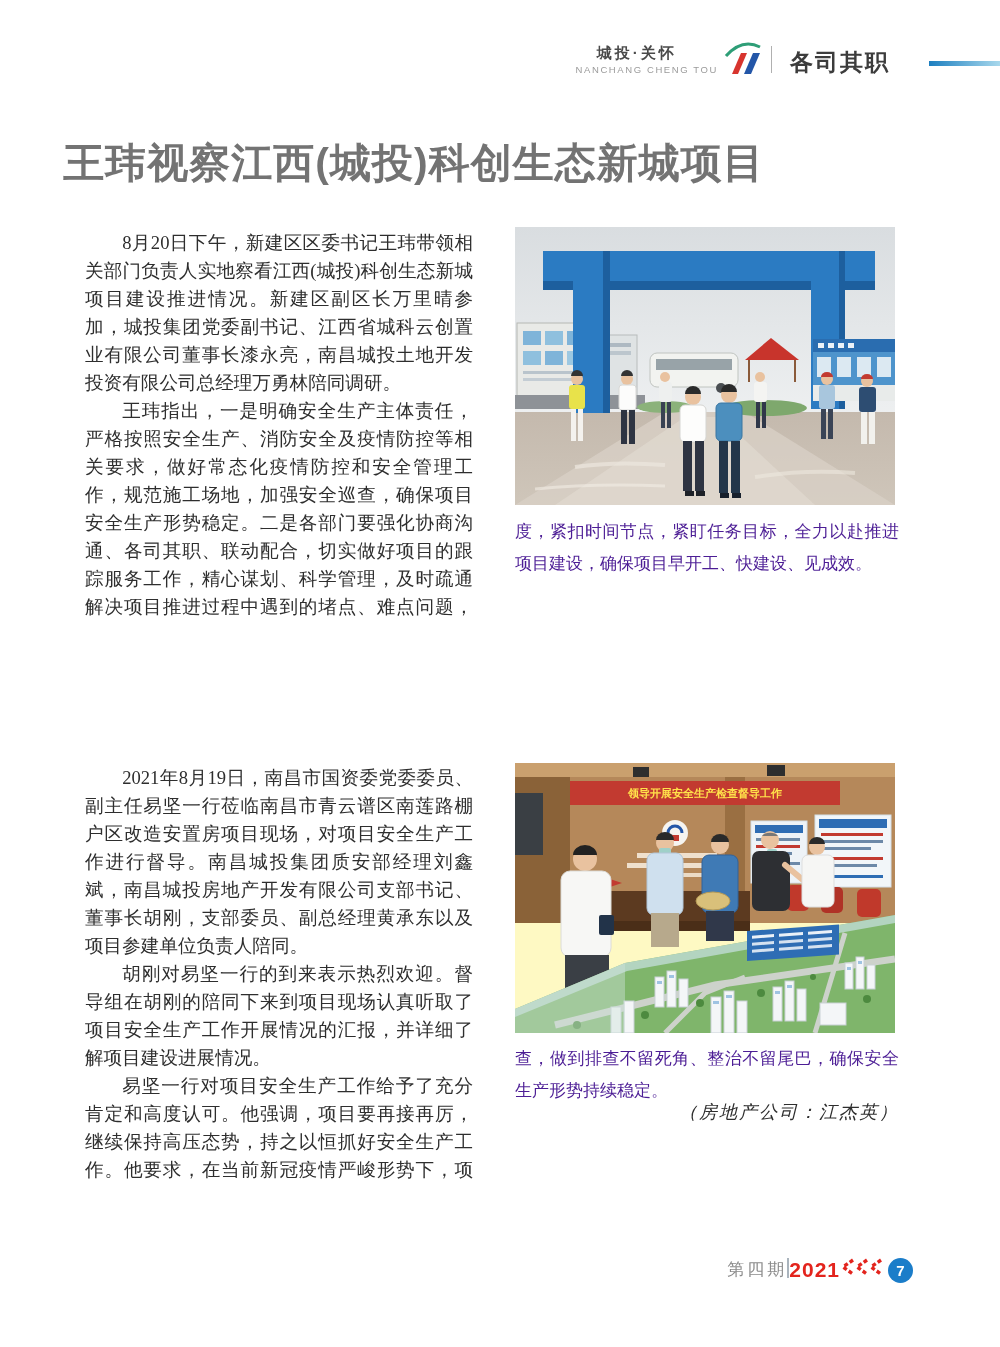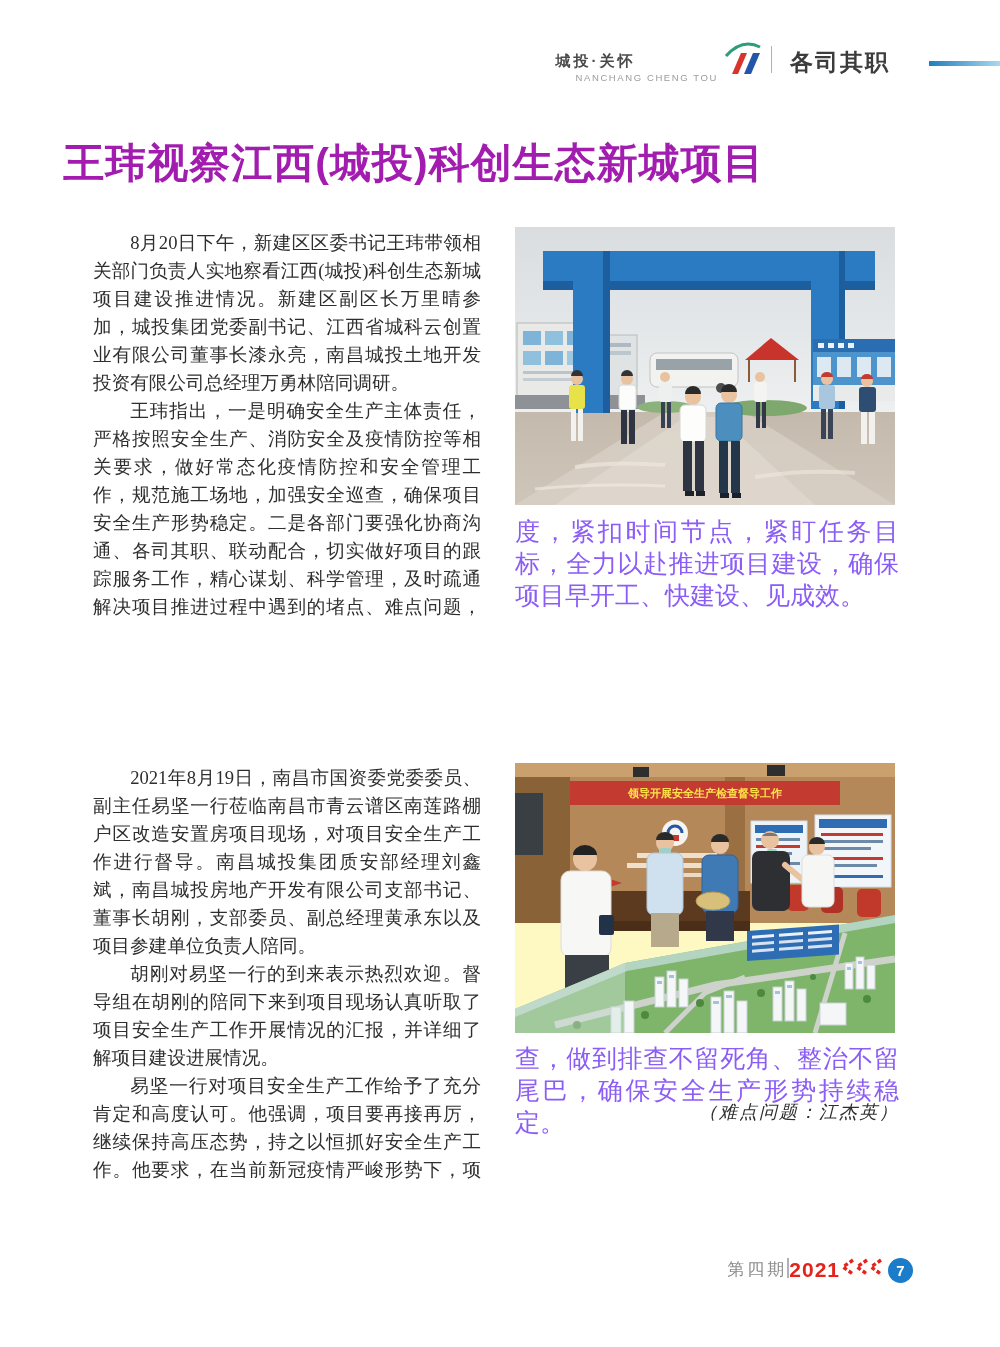--- a/index.html
+++ b/index.html
@@ -5,55 +5,55 @@
   * { margin:0; padding:0; box-sizing:border-box; }
   html,body { background:#ffffff; }
   body { font-family:"Liberation Serif","DejaVu Serif",serif; color:#303030; }
   .page {
     position:relative; width:1000px; height:1347px; margin:0 auto;
     background:#ffffff; overflow:hidden;
   }
 
   
   .header { position:absolute; top:40px; left:0; width:1000px; height:42px; }
-  .brandbox { position:absolute; right:282px; top:12px; text-align:left; }
+  .brandbox { position:absolute; right:282px; top:4px; text-align:center; }
   .brand-cn { font-family:"Liberation Sans","DejaVu Sans",sans-serif; font-weight:bold;
               font-size:15px; letter-spacing:3px; color:#4a4a4a; }
   .brand-en { font-family:"Liberation Sans","DejaVu Sans",sans-serif; font-size:9.5px;
               letter-spacing:1.6px; color:#9b9b9b; margin-top:1px;margin-left:20px; }
   .swoosh { position:absolute; right:238px; top:0px; width:40px; height:38px; }
   .hdr-divider { position:absolute; right:228px; top:6px; width:1px; height:27px; background:#b0b0b0; }
   .masthead { position:absolute; right:110px; top:7px; font-family:"Liberation Sans","DejaVu Sans",sans-serif;
               font-weight:900; font-size:23px; letter-spacing:2px; color:#3c3c3c; }
   .hdr-bar { position:absolute; right:0; top:21px; width:71px; height:5px;
              background:linear-gradient(to right,#1d7fc0,#a8d8ec); }
 
   
   .headline { position:absolute; left:0; width:828px; text-align:center;
               font-family:"Liberation Sans","DejaVu Sans",sans-serif; font-weight:900;
-              color:#a21caf; letter-spacing:1px; }
+              color:#737373; letter-spacing:1px; }
   .headline.h1a { top:136px; font-size:41px; }
   .headline.h1b { top:686px; font-size:44px; }
 
   
-  .bodycol { position:absolute; left:93px; width:388px; font-size:18.6px; line-height:28px;
+  .bodycol { position:absolute; left:85px; width:388px; font-size:18.6px; line-height:28px;
              text-align:justify; color:#2e2e2e; overflow:hidden; }
   .bodycol p { text-indent:2em; }
   .col1 { top:229px; height:396px; }
   .col2 { top:764px; height:424px; }
 
   
   .photo { position:absolute; left:515px; width:380px; background:#fef9c3; overflow:hidden; }
   .photo1 { top:227px; height:278px; }
   .photo2 { top:763px; height:270px; }
   .photo svg { display:block; width:100%; height:100%; }
 
   
-  .cont { position:absolute; left:515px; width:384px; font-size:25px; line-height:32px;
-          text-align:justify; color:#8b5cf6; }
+  .cont { position:absolute; left:515px; width:384px; font-size:17px; line-height:32px;
+          text-align:justify; color:#4c1d95; }
   .cont1 { top:516px; }
   .cont2 { top:1043px; }
   .byline { position:absolute; left:515px; width:384px; text-align:right; font-size:18px;
             font-style:italic; letter-spacing:2px; color:#2e2e2e; }
   .byline1 { top:580px; }
   .byline2 { top:1100px; }
 
   
   .footer { position:absolute; top:1258px; right:87px; height:26px; display:flex;
             align-items:flex-start; }
@@ -368,21 +368,21 @@
         <circle cx="298" cy="214" r="3"></circle>
           <circle cx="352" cy="236" r="4"></circle>
           <circle cx="62" cy="262" r="4"></circle>
       </g>
 
       <path d="M0,246 L110,200 L110,270 L0,270 Z" fill="#cfe3da" opacity=".45"></path>
     </svg>
   </div>
 
   <div class="cont cont2">查，做到排查不留死角、整治不留尾巴，确保安全生产形势持续稳定。</div>
-  <div class="byline byline2">（难点问题：江杰英）</div>
+  <div class="byline byline2">（房地产公司：江杰英）</div>
 
   <div class="footer">
     <span class="issue">第四期</span>
     <span class="fdiv"></span>
     <span class="year">2021</span>
     <span class="chev">
       <svg viewBox="0 0 48 18">
         <g fill="none" stroke="#e3241d" stroke-width="3.4" stroke-dasharray="4 2.4">
           <path d="M13,2 L3,9 L13,16"></path>
           <path d="M27,2 L17,9 L27,16"></path>

